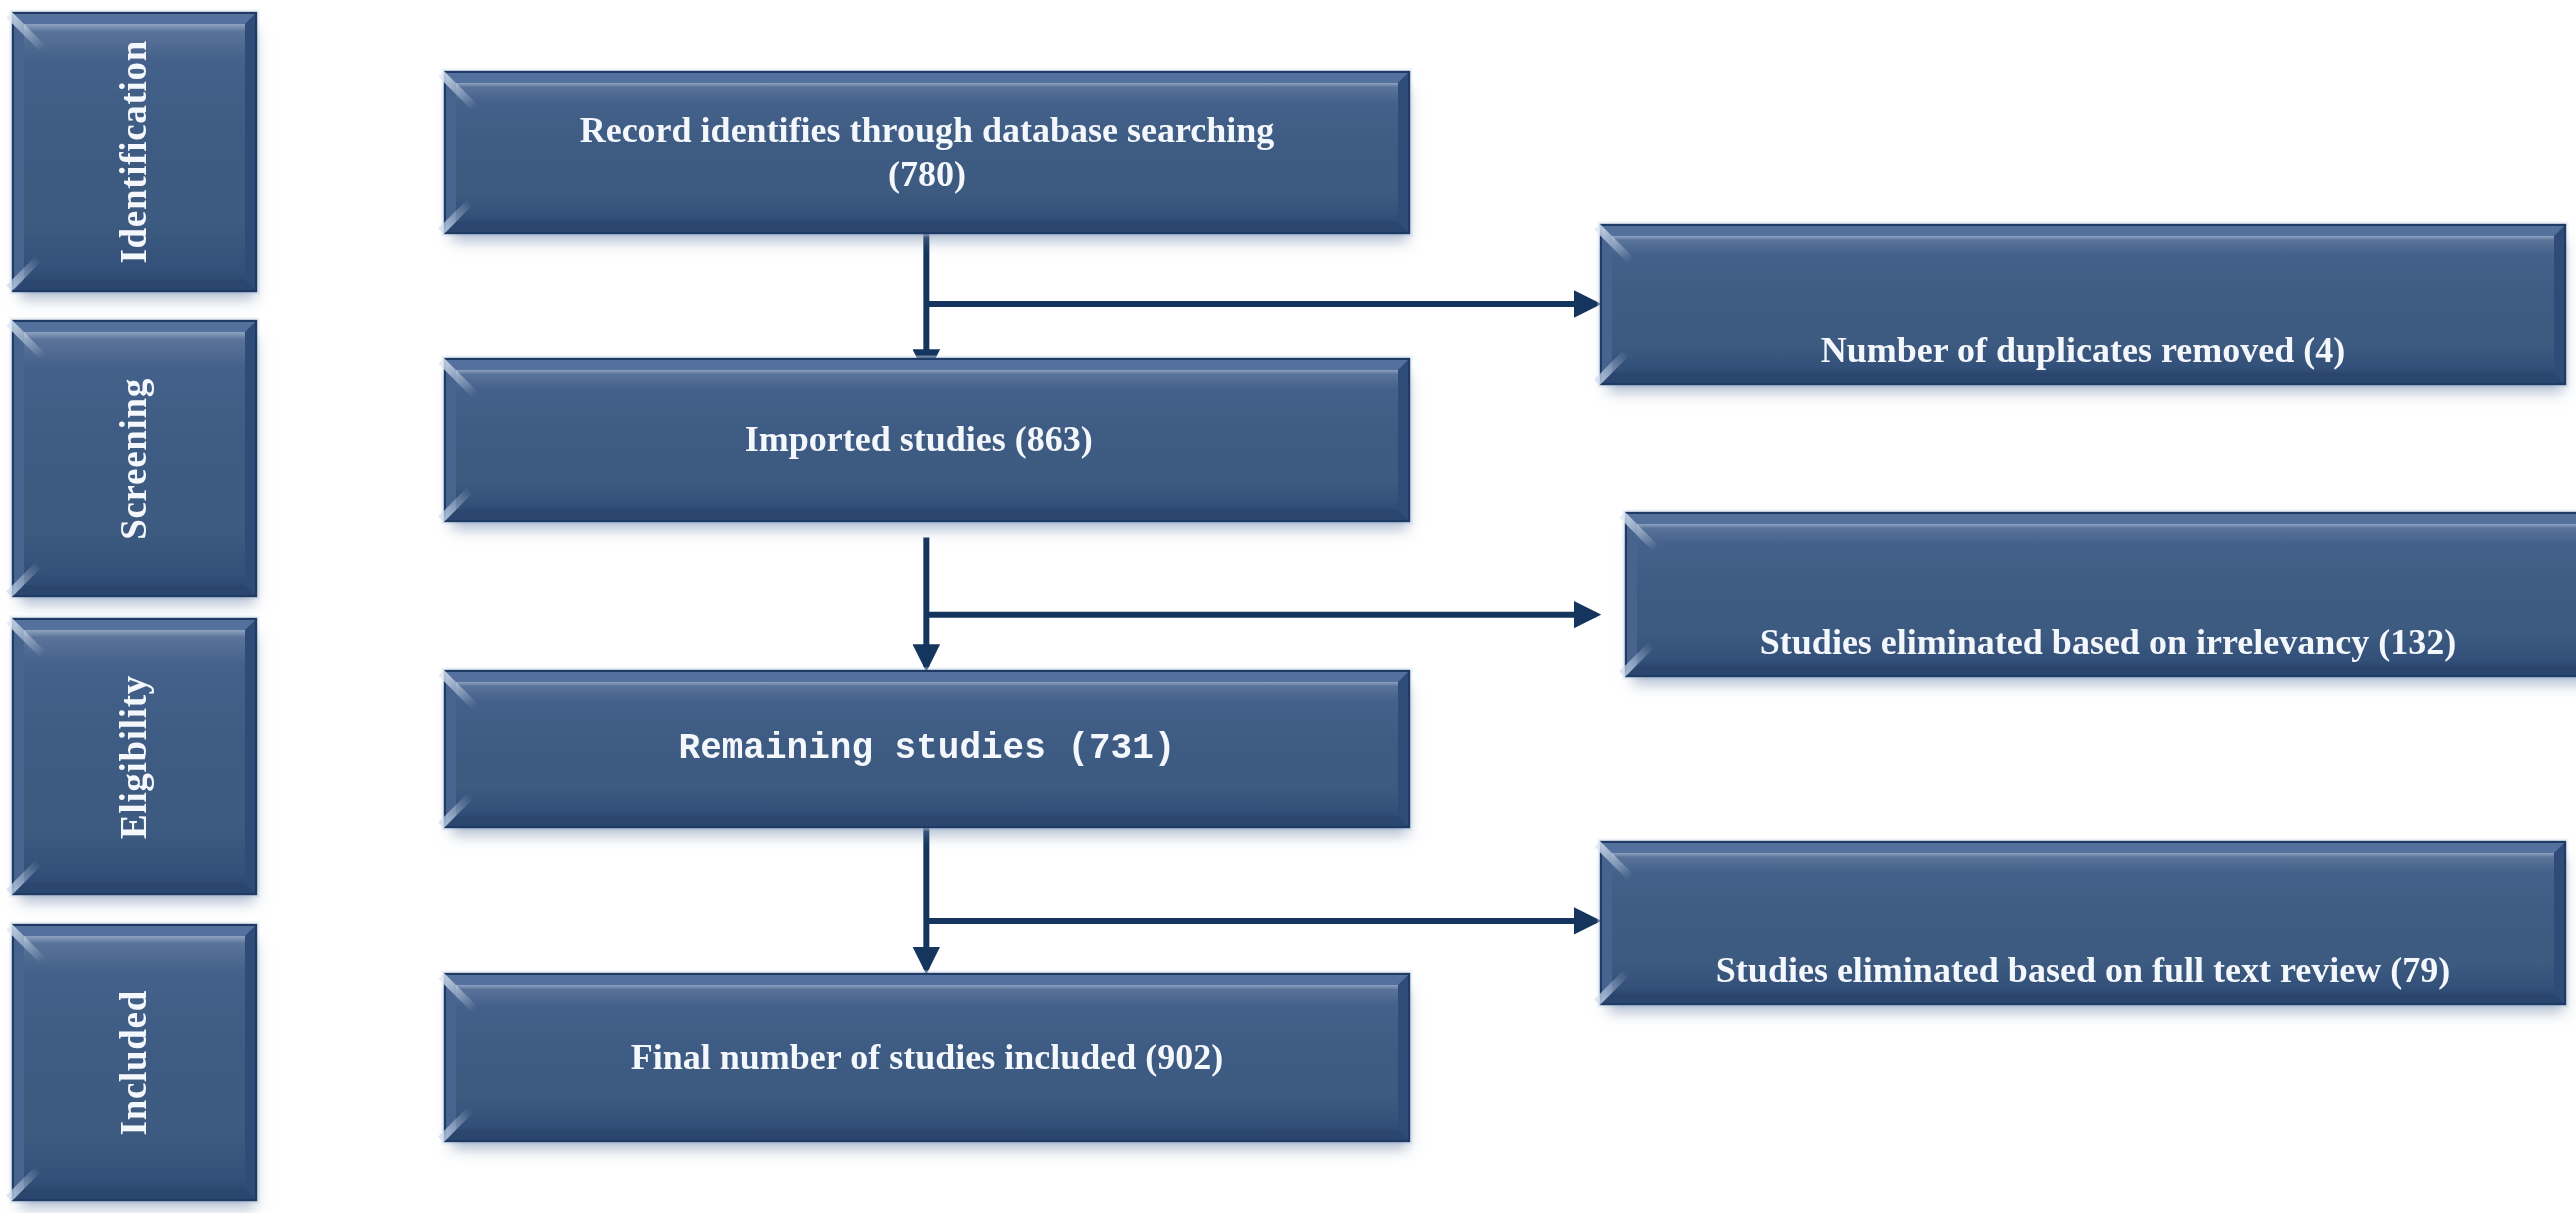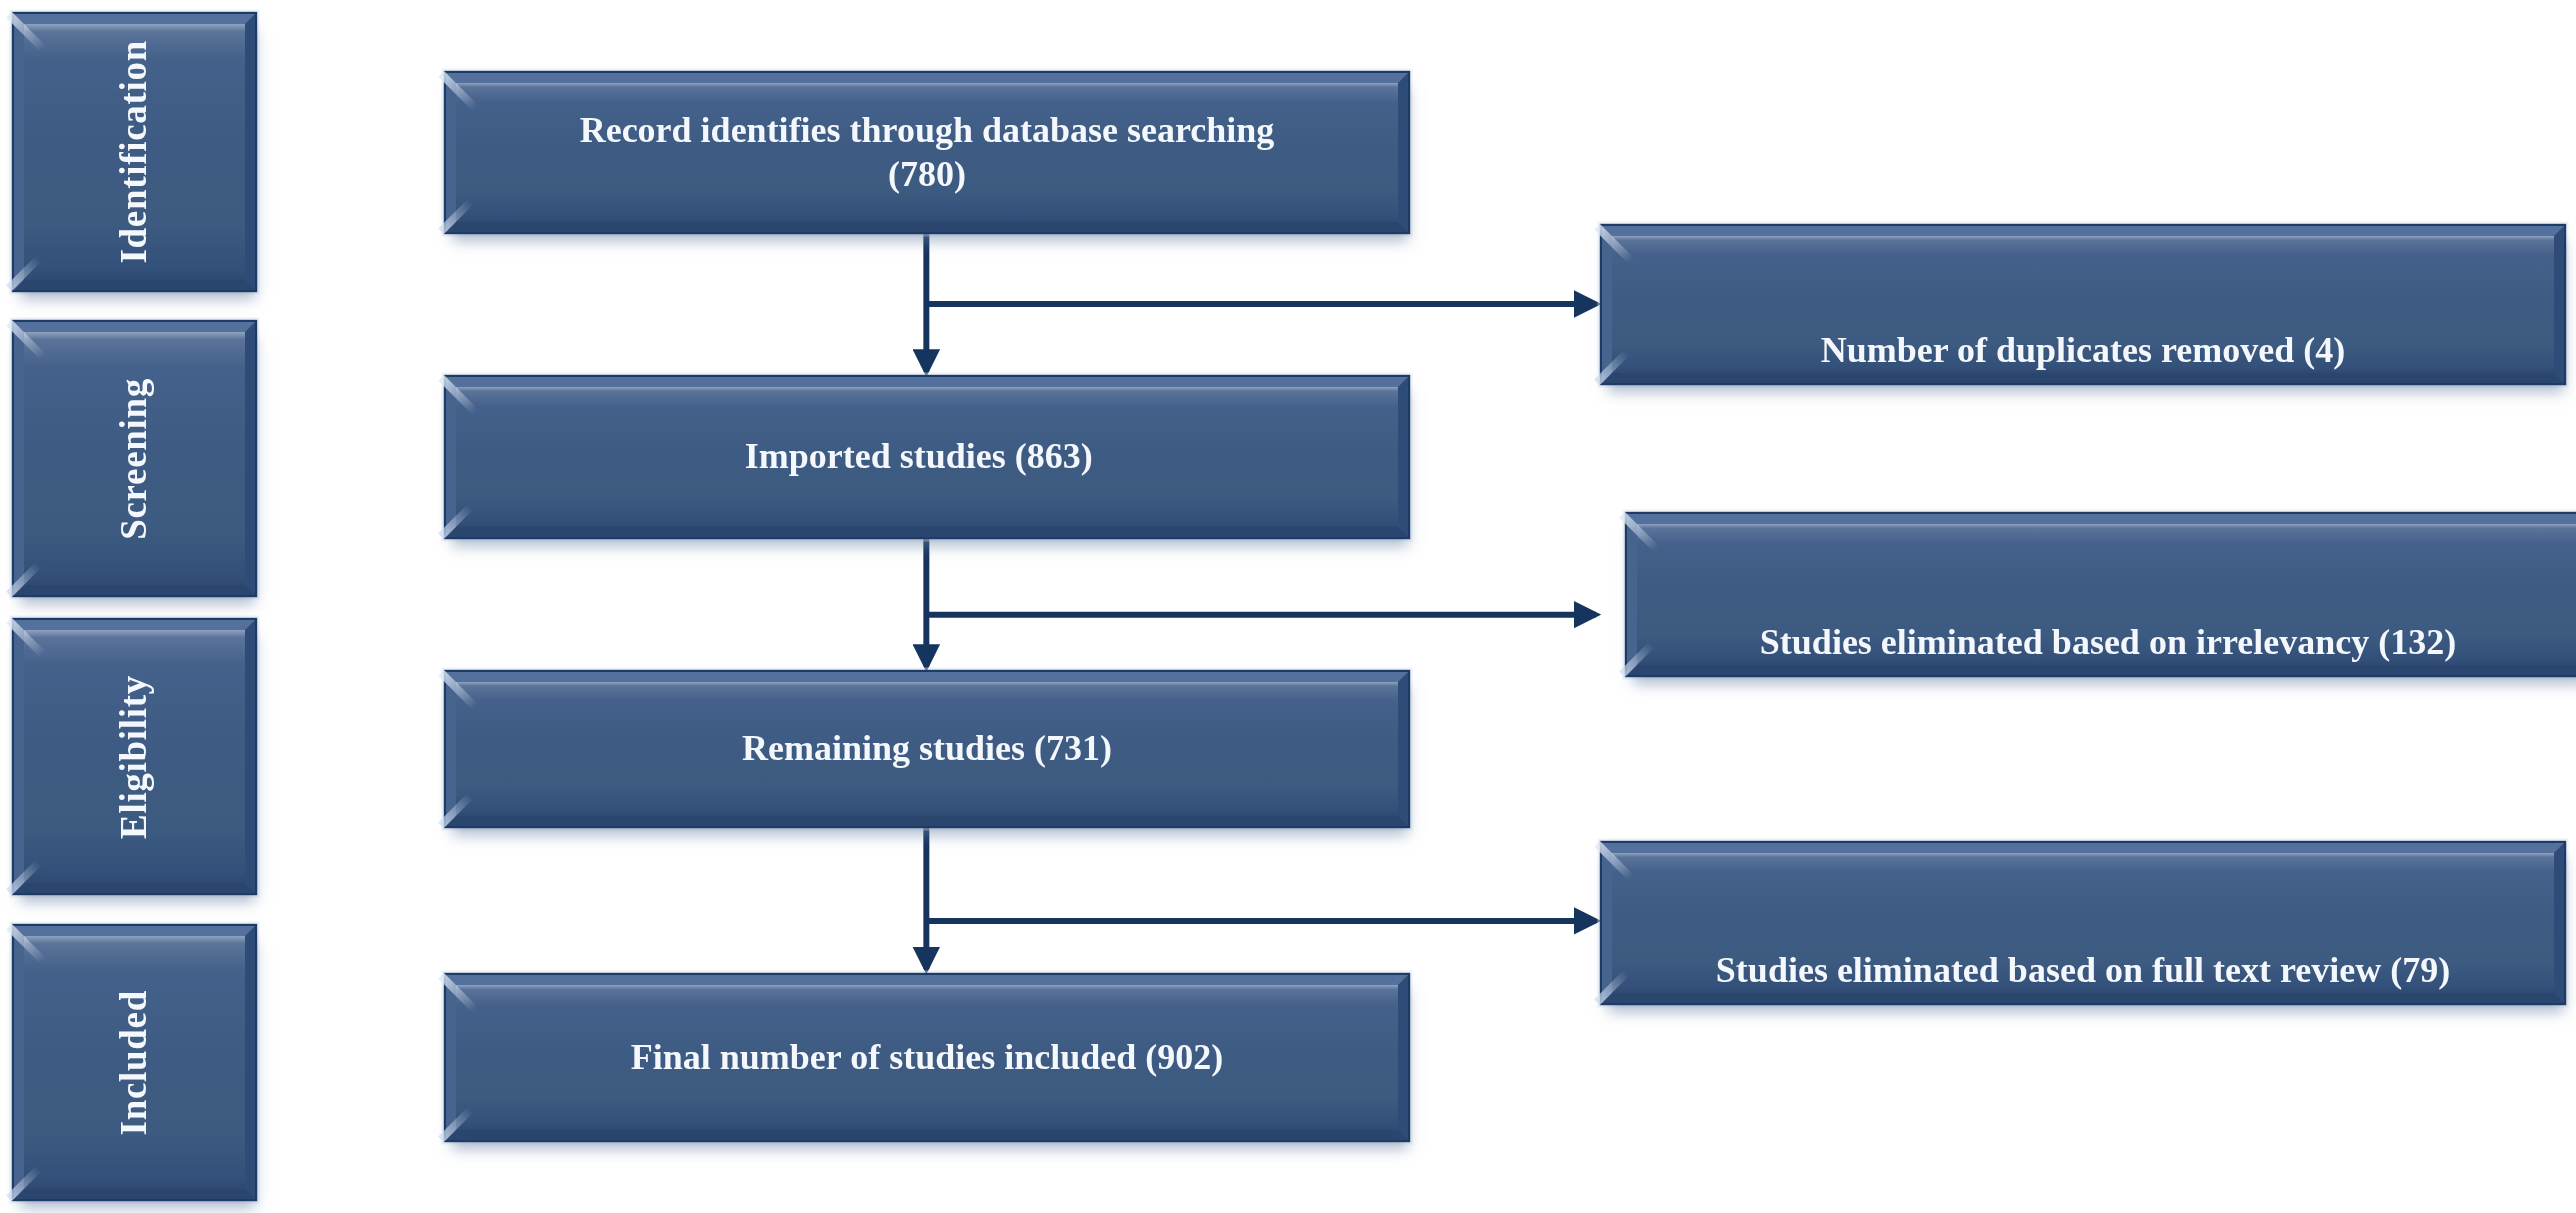--- a/index.html
+++ b/index.html
@@ -73,22 +73,22 @@
     letter-spacing: 0.7px;
     white-space: nowrap;
   }
   #phase-0 { top: 13.5px;   height: 276px; }
   #phase-1 { top: 322px;  height: 273px; }
   #phase-2 { top: 620px;  height: 273px; }
   #phase-3 { top: 926px; height: 273px; }
   
   .main { left: 446px; width: 962px; }
   #main-0 { top: 73px;   height: 159px; text-align: center; }
-  #main-1 { top: 377px;  height: 160px; padding-left: 6px; }
-  #main-2 { top: 672px;  height: 154px; }
+  #main-1 { top: 360px;  height: 160px; padding-left: 6px; }
+  #main-2 { top: 672px;  height: 154px; font-family: Liberation Mono, monospace; }
   #main-3 { top: 975px; height: 165px; }
   
   .side { left: 1602px; width: 962px; justify-content: flex-end; }
   #side-0 { top: 226px;  height: 157px; }
   #side-1 { top: 514px;  height: 161px; margin-left: 25px; }
   #side-2 { top: 843px; height: 160px; }
   
   .connectors {
     position: absolute;
     left: 0; top: 0;

